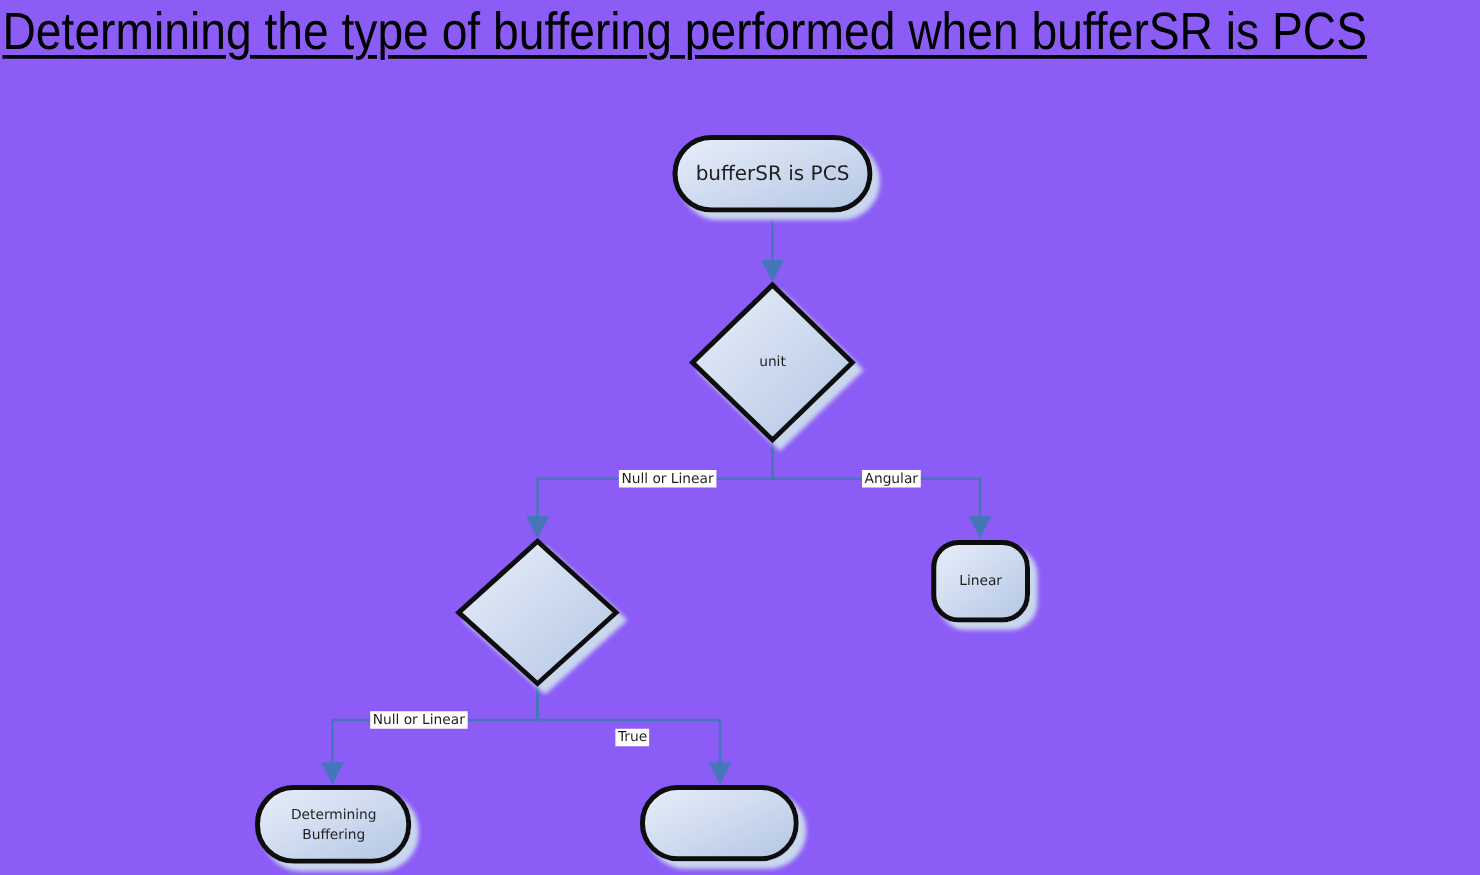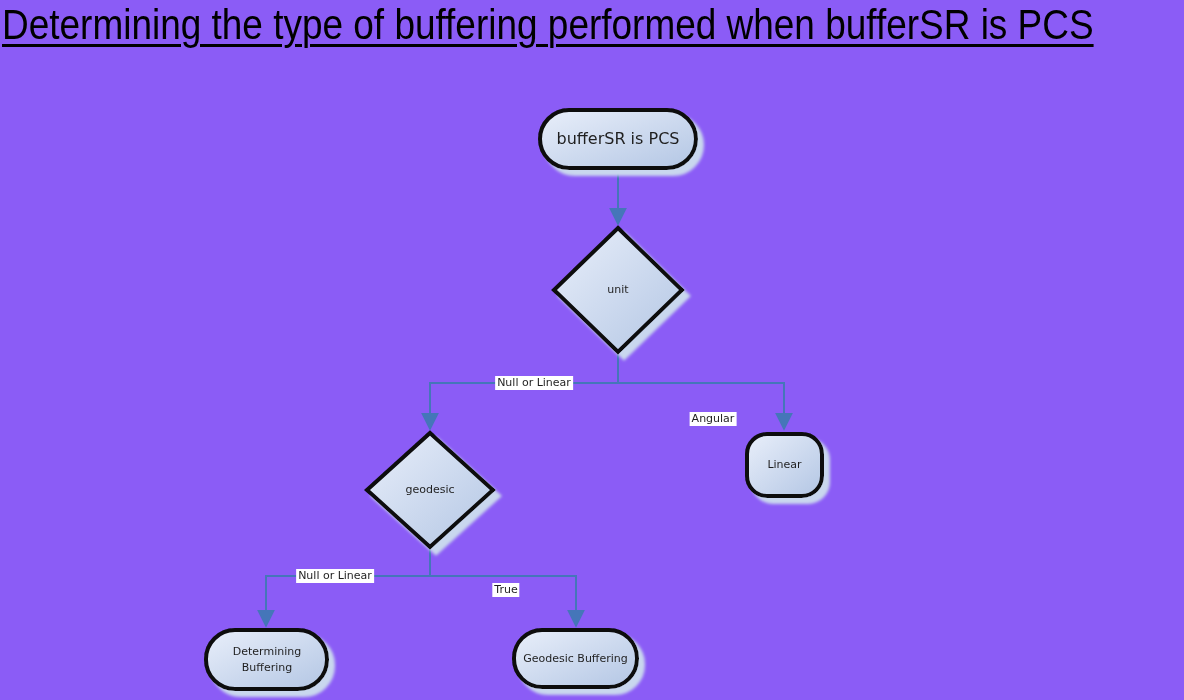--- a/index.html
+++ b/index.html
@@ -106,29 +106,27 @@
     <polygon class="shape decision" points="430,433 493,490 430,547 367,490"></polygon>
     <rect class="shape terminator" x="747" y="434" width="75" height="62" rx="20"></rect>
     <rect class="shape terminator" x="206" y="630" width="121" height="59" rx="29"></rect>
     <rect class="shape terminator" x="514" y="630" width="123" height="57" rx="28"></rect>
   </svg>
 
   <div class="node-label" style="left:540px; top:110px; width:156px; height:58px; font-size:16px;">bufferSR is PCS</div>
 
   <div class="node-label" style="left:554px; top:262px; width:128px; height:56px;">unit</div>
 
-  <div class="node-label" style="left:367px; top:462px; width:126px; height:56px;">geodesic</div>
 
   <div class="node-label" style="left:747px; top:434px; width:75px; height:62px;">Linear</div>
 
   <div class="node-label" style="left:222px; top:630px; width:90px; height:59px;">Determining Buffering</div>
 
-  <div class="node-label" style="left:514px; top:630px; width:123px; height:57px;">Geodesic Buffering</div>
 
   <span class="edge-label" style="left:510px; top:376px;margin-left:24px;">Null or Linear</span>
 
-  <span class="edge-label" style="left:713px; top:376px;margin-top:36px;">Angular</span>
+  <span class="edge-label" style="left:713px; top:376px;">Angular</span>
 
   <span class="edge-label" style="left:335px; top:569px;">Null or Linear</span>
 
   <span class="edge-label" style="left:506px; top:583px;">True</span>
 
 </div>
 
 </body></html>

